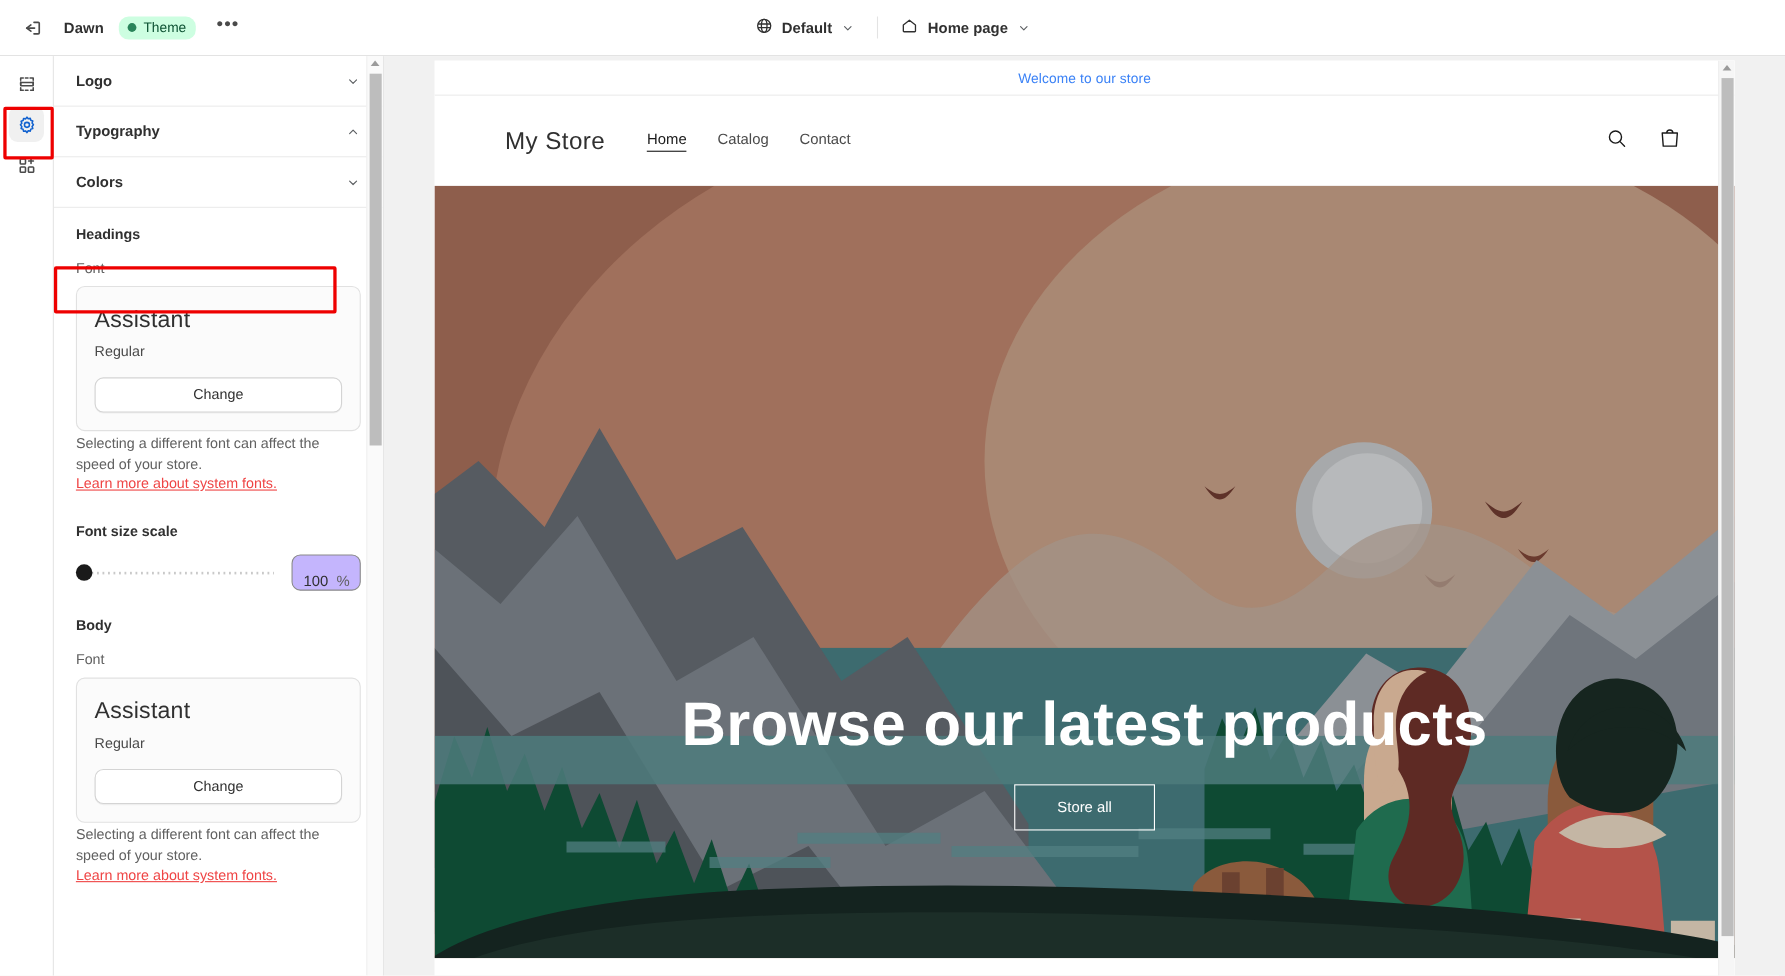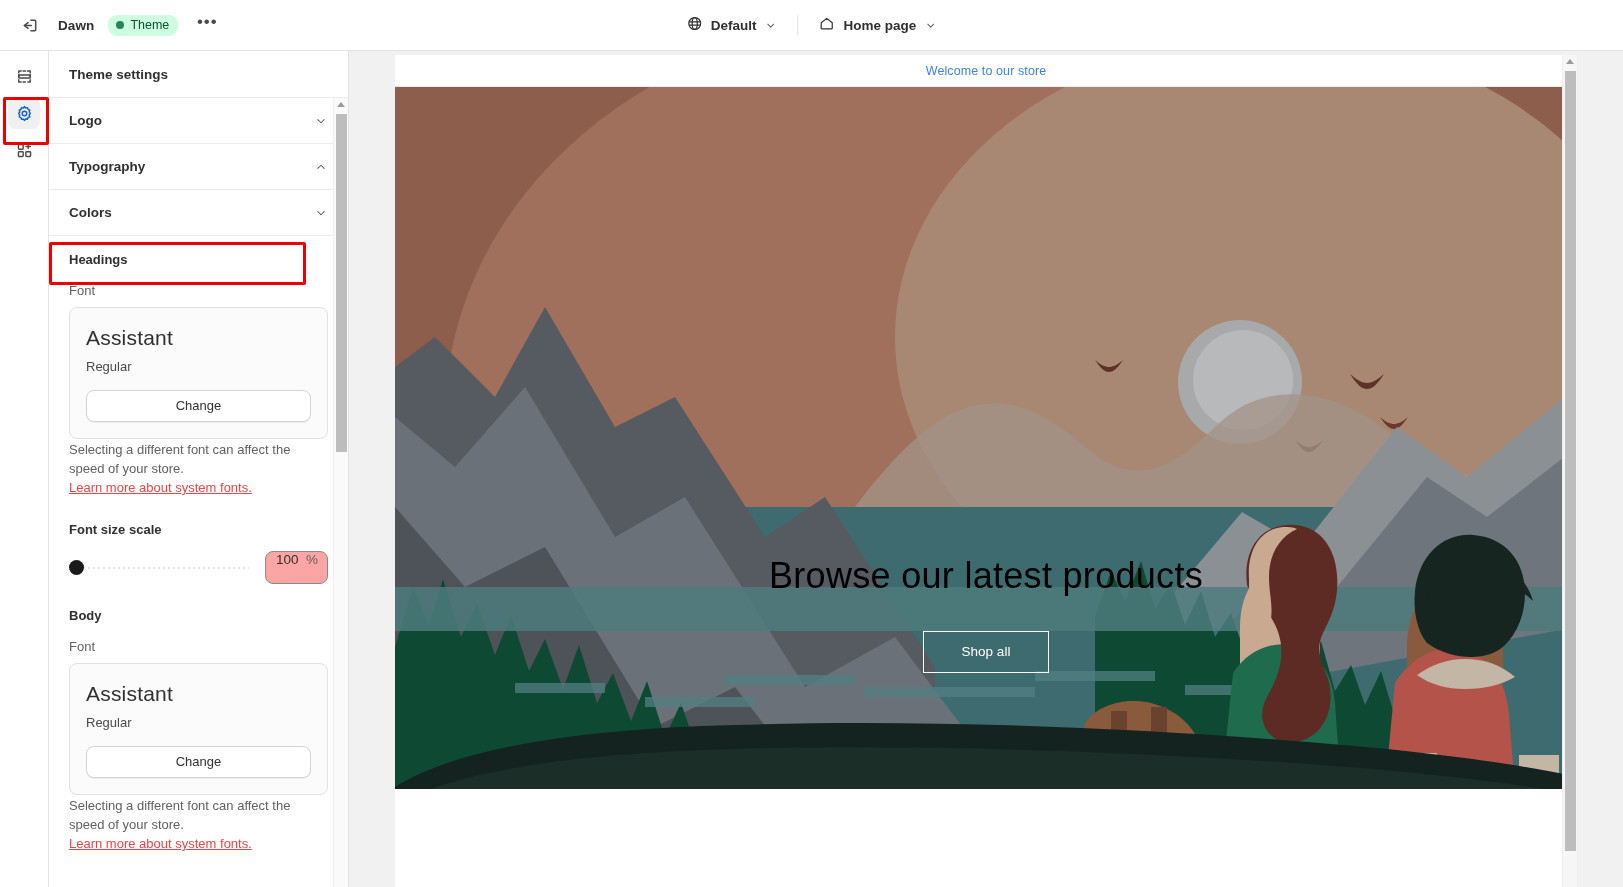--- a/index.html
+++ b/index.html
@@ -126,22 +126,22 @@
     background-image: radial-gradient(circle, #c9c9c9 1px, transparent 1.1px);
     background-size: 5px 4px; background-repeat: repeat-x;
     background-position: center;
   }
   .slider-thumb {
     width: 15px; height: 15px; border-radius: 50%;
     background: #1a1a1a; position: relative; z-index: 2;
   }
   .num-input {
     width: 63px; height: 33px; border: 1px solid #8a8a8a; border-radius: 8px;
-    display: flex; align-items: flex-start; justify-content: space-between;
-    padding: 0 9px 0 10px; background: #fca5a5; cursor: text;
+    display: flex; align-items: flex-end; justify-content: space-between;
+    padding: 0 9px 0 10px; background: #c4b5fd; cursor: text;
   }
   .num-value { font-size: 13.5px; color: #303030; }
   .num-suffix { font-size: 13.5px; color: #616161; }
 
   .typo-highlight {
     position: absolute; left: 0px; top: 191px;
     width: 257px; height: 43px;
     border: 3px solid #ee0000; border-radius: 2px;
     pointer-events: none; z-index: 5;
   }
@@ -186,21 +186,21 @@
   .nav-link.active { color: #1a1a1a; border-bottom: 1px solid #1a1a1a; }
   .store-actions { margin-left: auto; display: flex; gap: 26px; align-items: center; }
 
   .hero { position: relative; width: 100%; height: 702px; overflow: hidden; background: #8e5e4c; }
   .hero svg { position: absolute; inset: 0; width: 100%; height: 100%; display: block; }
   .hero-content {
     position: absolute; left: 0; right: 0; top: 456px;
     display: flex; flex-direction: column; align-items: center; z-index: 5;
   }
   .hero-title {
-    font-size: 36px; color: #000000; font-weight: 400; letter-spacing: .3px;
+    font-size: 56px; color: #ffffff; font-weight: 700; letter-spacing: .3px;
     text-align: center; line-height: 66px;
   }
   .hero-btn {
     margin-top: 22px; border: 1px solid #ffffff; color: #ffffff;
     background: transparent; padding: 12px 38px 13px 38px;
     font-size: 13.5px; cursor: pointer;
     font-family: "Liberation Sans", sans-serif;
   }
 
   
@@ -288,21 +288,20 @@
           <rect x="3.6" y="3.6" width="5" height="5" rx=".8"></rect>
           <rect x="3.6" y="11.4" width="5" height="5" rx=".8"></rect>
           <rect x="11.4" y="11.4" width="5" height="5" rx=".8"></rect>
           <path d="M13.9 3.4v4.6M11.6 5.7h4.6"></path>
         </svg>
       </div>
       <div class="rail-highlight"></div>
     </div>
 
     <div class="panel">
-      <div class="panel-title">Theme settings</div>
 
       <div class="panel-scroll">
 
         <div class="accordion-row">
           <span>Logo</span>
           <span class="chev">
             <svg width="14" height="14" viewBox="0 0 20 20" fill="none" stroke="#5c5f62" stroke-width="1.5" stroke-linecap="round" stroke-linejoin="round">
                 <path d="M5.5 8 10 12.5 14.5 8"></path>
               </svg>
           </span>
@@ -370,20 +369,42 @@
       </div>
 
       <div class="typo-highlight"></div>
     </div>
 
     <div class="preview-wrap">
       <div class="preview">
 
         <div class="announce">Welcome to our store</div>
 
+        <div class="store-header">
+          <div class="store-logo">My Store</div>
+          <div class="store-nav">
+            <span class="nav-link active">Home</span>
+            <span class="nav-link">Catalog</span>
+            <span class="nav-link">Contact</span>
+          </div>
+          <div class="store-actions">
+            <span>
+              <svg width="22" height="22" viewBox="0 0 24 24" fill="none" stroke="#1a1a1a" stroke-width="1.4" stroke-linecap="round">
+                <circle cx="10.5" cy="10.5" r="6"></circle>
+                  <path d="M15 15l4.5 4.5"></path>
+              </svg>
+            </span>
+            <span>
+              <svg width="22" height="22" viewBox="0 0 24 24" fill="none" stroke="#1a1a1a" stroke-width="1.4" stroke-linejoin="round">
+                <path d="M4.5 6.5h15l-1 13h-13z"></path>
+                <path d="M9 6.5a3 3 0 0 1 6 0"></path>
+              </svg>
+            </span>
+          </div>
+        </div>
 
         <div class="hero">
           <svg viewBox="0 0 1182 702" preserveAspectRatio="xMidYMid slice">
 
             <rect x="0" y="0" width="1182" height="702" fill="#8e5e4c"></rect>
             <ellipse cx="520" cy="330" rx="470" ry="400" fill="#a0705c"></ellipse>
             <ellipse cx="880" cy="250" rx="380" ry="300" fill="#a98873"></ellipse>
 
             <circle cx="845" cy="295" r="62" fill="#a7a9ab"></circle>
             <circle cx="848" cy="293" r="50" fill="#b7b9bb"></circle>
@@ -438,21 +459,21 @@
 
             <path d="M690 636c12-18 40-26 66-20 30 8 48 28 52 54l4 32H682z" fill="#8a5a3c"></path>
             <path d="M716 624h16v78h-16zM756 620h16v82h-16z" fill="#6b4130"></path>
 
             <path d="M0 700c60-38 180-58 340-62 180-6 380 2 560 16 120 9 220 22 282 36v12H0z" fill="#14231f"></path>
             <path d="M0 718c60-34 180-52 340-56 180-5 380 2 560 14 120 8 220 20 282 32v-4H0z" fill="#1c2e28"></path>
           </svg>
 
           <div class="hero-content">
             <div class="hero-title">Browse our latest products</div>
-            <button class="hero-btn">Shop all</button>
+            <button class="hero-btn">Store all</button>
           </div>
         </div>
 
         <div class="prev-sb">
           <div class="sb-arrow-up"></div>
           <div class="prev-sb-thumb"></div>
         </div>
       </div>
     </div>
   </div>

